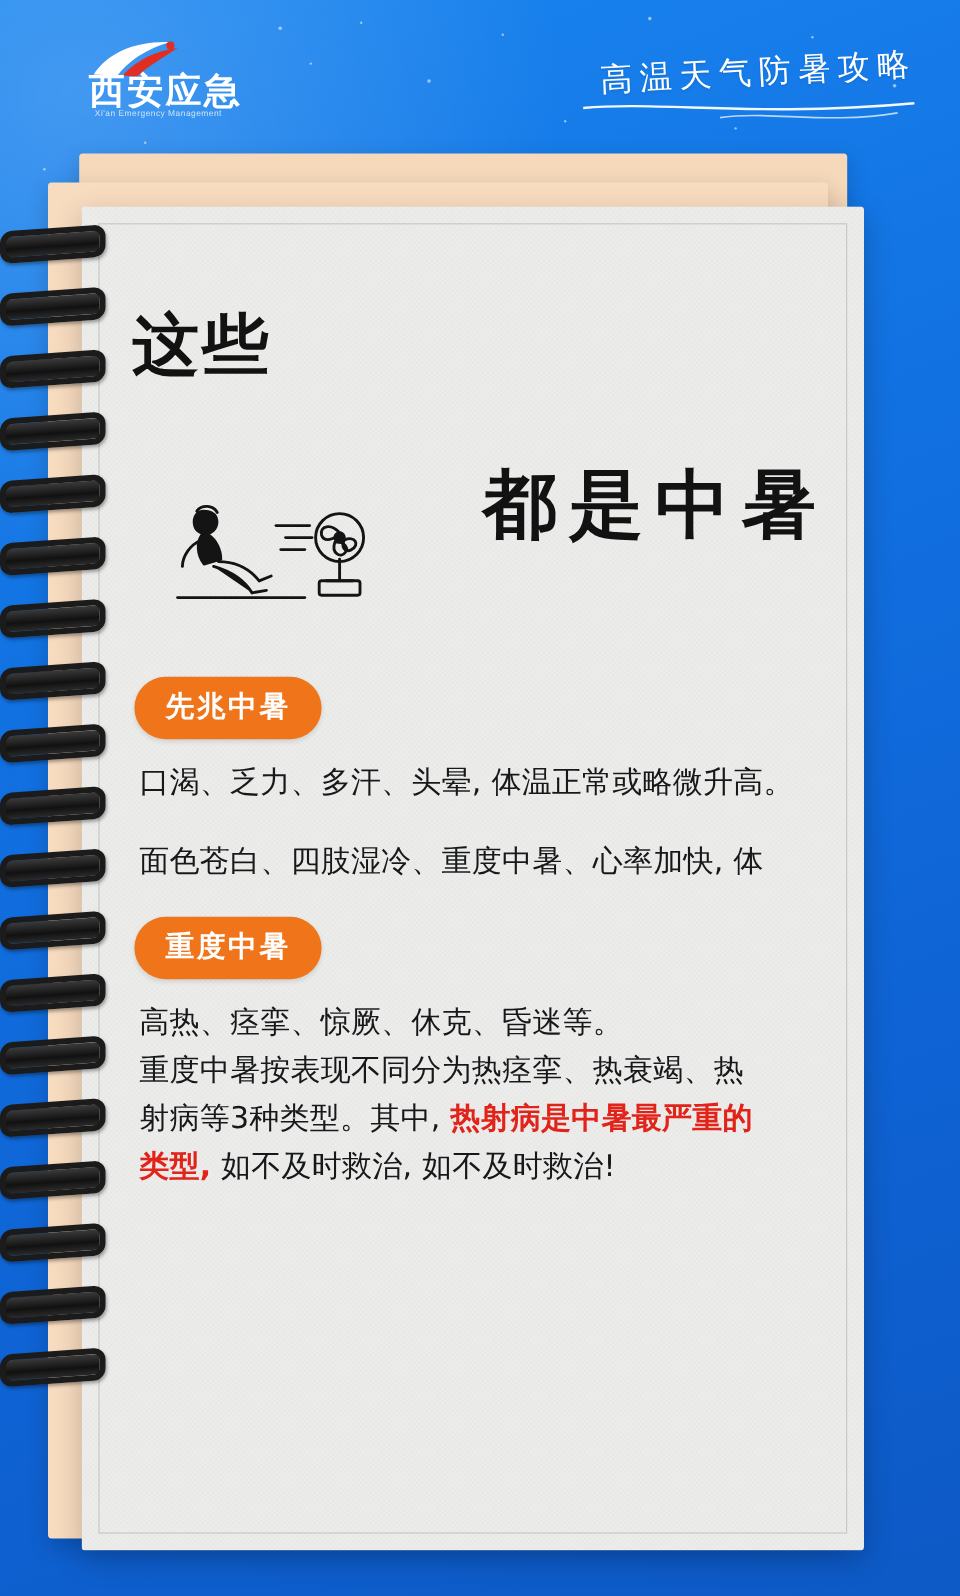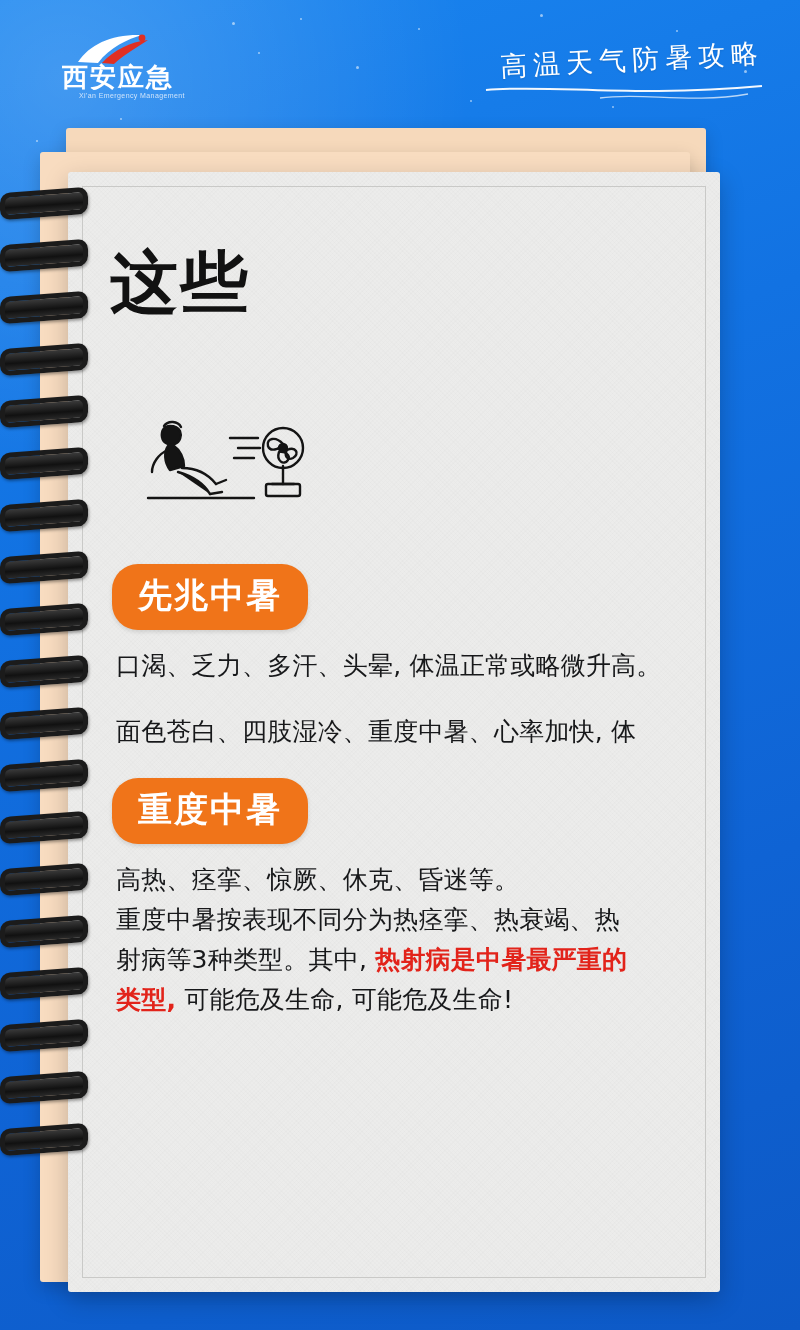--- a/index.html
+++ b/index.html
@@ -58,27 +58,27 @@
     left: 22px;
     top: 0px;
     width: 76px;
     height: 34px;
   }
   .logo .cn {
     position: absolute;
     left: 8px;
     top: 30px;
     width: 140px;
-    text-align: left;
+    text-align: right;
     color: #ffffff;
-    font-size: 26px;
+    font-size: 30px;
     font-weight: bold;
     letter-spacing: 2px;
     line-height: 30px;
-    font-family: Liberation Sans, sans-serif;
+    font-family: Liberation Serif, serif;
   }
   .logo .en {
     position: absolute;
     left: 8px;
     top: 60px;
     width: 140px;
     text-align: center;
     color: #cfe4fb;
     font-size: 7px;
     letter-spacing: 0.4px;
@@ -182,25 +182,25 @@
     width: 580px;
   }
   .title-row1 {
     position: relative;
     height: 130px;
   }
   .title-these {
     position: absolute;
     left: 0;
     top: 22px;
-    font-size: 68px;
+    font-size: 56px;
     font-weight: bold;
     color: #121212;
     letter-spacing: 2px;
-    font-family: Liberation Mono, monospace;
+    font-family: Liberation Sans, sans-serif;
     line-height: 92px;
   }
   .title-symptom {
     position: absolute;
     left: 186px;
     top: 0px;
     font-size: 132px;
     font-weight: bold;
     color: #ef6a17;
     letter-spacing: 4px;
@@ -238,21 +238,21 @@
     left: 44px;
     top: 392px;
     width: 570px;
   }
   .section { margin-bottom: 16px; }
 
   .badge {
     display: inline-block;
     background: #f07419;
     color: #ffffff;
-    font-size: 34px;
+    font-size: 24px;
     font-weight: bold;
     font-family: Liberation Mono, monospace;
     padding: 9px 26px 11px 26px;
     border-radius: 26px;
     letter-spacing: 2px;
     box-shadow: 0 2px 4px rgba(0,0,0,0.12);
     text-align: center;
   }
   .body-text {
     margin: 16px 4px 0 4px;
@@ -333,20 +333,23 @@
     <div class="ring" style="top:884px;"></div>
     <div class="ring" style="top:936px;"></div>
   </div>
 
   <div class="content">
 
     <div class="title-block">
       <div class="title-row1">
         <span class="title-these">这些</span>
       </div>
+      <div class="title-row2">
+        <span class="title-all">都是中暑</span>
+      </div>
     </div>
 
     <svg class="fan-illustration" viewBox="0 0 200 110">
       <g stroke="#141414" stroke-width="2.4" fill="none" stroke-linecap="round" stroke-linejoin="round">
 
         <path d="M36 16 C 30 16, 27 21, 28 27 C 29 33, 35 36, 41 34 C 46 32, 48 26, 46 21 C 44 17, 40 16, 36 16 Z" fill="#141414"></path>
 
         <path d="M30 16 C 34 10, 44 11, 47 17"></path>
 
         <path d="M40 36 C 46 40, 50 48, 50 56 L 36 60 C 30 52, 30 42, 34 36 Z" fill="#141414"></path>
@@ -391,19 +394,19 @@
           <span>面色苍白、四肢湿冷、重度中暑、心率加快, 体</span><br>
         </div>
       </div>
 
       <div class="section">
         <span class="badge">重度中暑</span>
         <div class="body-text">
           <span>高热、痉挛、惊厥、休克、昏迷等。</span><br>
           <span>重度中暑按表现不同分为热痉挛、热衰竭、热</span><br>
           <span>射病等3种类型。其中, </span><span class="hl">热射病是中暑最严重的</span><br>
-          <span class="hl">类型,</span><span> 可能危及生命, 可能危及生命!</span>
+          <span class="hl">类型,</span><span> 如不及时救治, 如不及时救治!</span>
         </div>
       </div>
 
     </div>
   </div>
 </div>
 
 </body></html>

